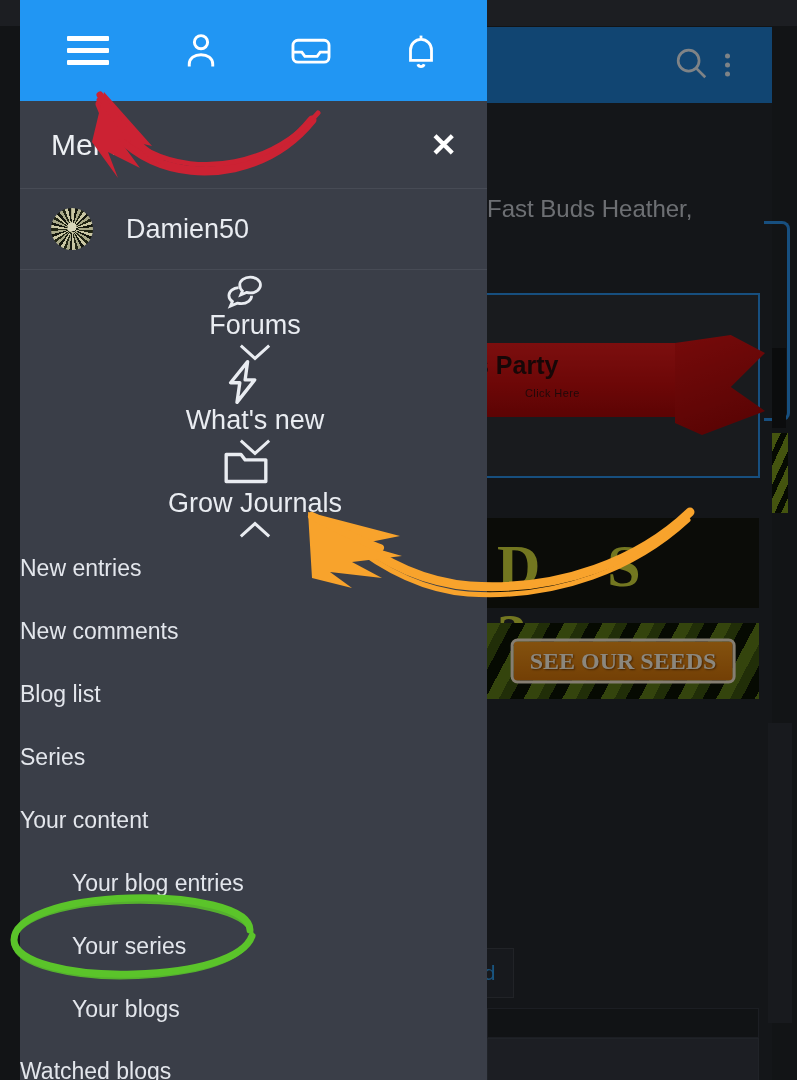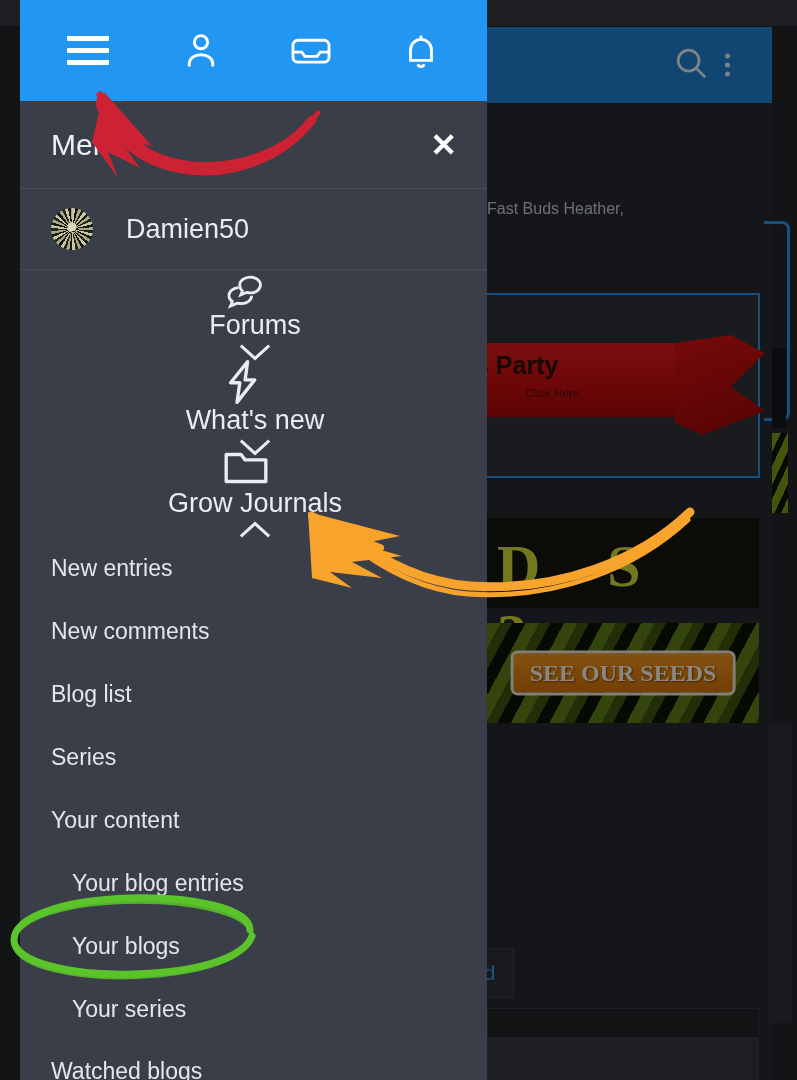--- a/index.html
+++ b/index.html
@@ -36,21 +36,21 @@
     display:flex; flex-direction:column; gap:4px; align-items:center;
   }
   .bg-appbar .kebab i{ width:5px;height:5px;border-radius:50%;background:#e8eef5;display:block;}
 
   .bg-body{
     position:absolute; left:487px; top:103px; width:285px; bottom:0;
     background:#26292e;
   }
   .bg-meta{
     position:absolute; left:0px; top:90px; color:#c6cbd2;
-    font-size:16px; line-height:32px; white-space:nowrap;
+    font-size:24px; line-height:32px; white-space:nowrap;
   }
   .bg-railbox{
     position:absolute; right:-18px; top:118px; width:26px; height:200px;
     border:3px solid #2b90e8; border-left:none; border-radius:0 8px 8px 0;
   }
   .bg-adbox{
     position:absolute; left:-4px; top:190px; width:277px; height:185px;
     border:2px solid #2b90e8; background:#2e3238;
   }
   .ribbon{
@@ -76,21 +76,21 @@
   }
   .bg-darkad{
     position:absolute; left:0px; top:415px; width:272px; height:90px;
     background:#14160f;
   }
   .bg-darkad .glyphs{
     position:absolute; left:10px; top:14px; font-size:60px; font-weight:bold;
     color:#d2d93b; letter-spacing:26px; font-family:"Liberation Serif", serif;
   }
   .bg-seedad{
-    position:absolute; left:0px; top:520px; width:272px; height:100px;
+    position:absolute; left:0px; top:520px; width:272px; height:76px;
     background:
       repeating-linear-gradient(118deg,#5f7d18 0 12px,#3d5410 12px 22px,#0c1305 22px 34px);
   }
   .seed-btn{
     position:absolute; left:50%; top:50%; transform:translate(-50%,-50%);
     background:linear-gradient(180deg,#f0951c,#d2740a);
     border:3px solid #f2e6cf; border-radius:7px;
     padding:6px 16px; font-family:"Liberation Serif", serif;
     font-size:24px; font-weight:bold; color:#fdf6e6; white-space:nowrap;
     text-shadow:1px 1px 2px #7a3c00;
@@ -175,21 +175,21 @@
   .nav-row{
     height:89px; display:flex; align-items:center;
     padding-left:31px; padding-right:28px;flex-direction:column;
   }
   .nav-ic{ width:64px; flex:0 0 auto; display:flex; align-items:center; }
   .nav-label{ font-size:27px; color:#e9ecf1; flex:1 1 auto; }
   .chev{ flex:0 0 auto; }
 
   .sub-row{
     height:63px; display:flex; align-items:center;
-    padding-left:31px; font-size:23px; color:#e3e6ec;
+    font-size:23px; color:#e3e6ec;
   }
   .sub-row.indent{ padding-left:52px; }
 
   
   .annot{ position:absolute; inset:0; pointer-events:none; }
 </style>
 </head>
 <body>
 
 <div class="bg-page">
@@ -350,24 +350,24 @@
   <div class="sub-row">
     <span>Series</span>
   </div>
   <div class="sub-row">
     <span>Your content</span>
   </div>
   <div class="sub-row indent">
     <span>Your blog entries</span>
   </div>
   <div class="sub-row indent">
+    <span>Your series</span>
+  </div>
+  <div class="sub-row indent">
     <span>Your blogs</span>
-  </div>
-  <div class="sub-row indent">
-    <span>Your series</span>
   </div>
   <div class="sub-row" style="height:60px;">
     <span>Watched blogs</span>
   </div>
 </div>
 
 <svg class="annot" width="797" height="1080" viewBox="0 0 797 1080">
 
   <g>
     <path d="M312 120 C 270 172, 200 182, 152 160 C 122 146, 108 126, 100 104" stroke="#cc2233" stroke-width="9" fill="none" stroke-linecap="round"></path>

